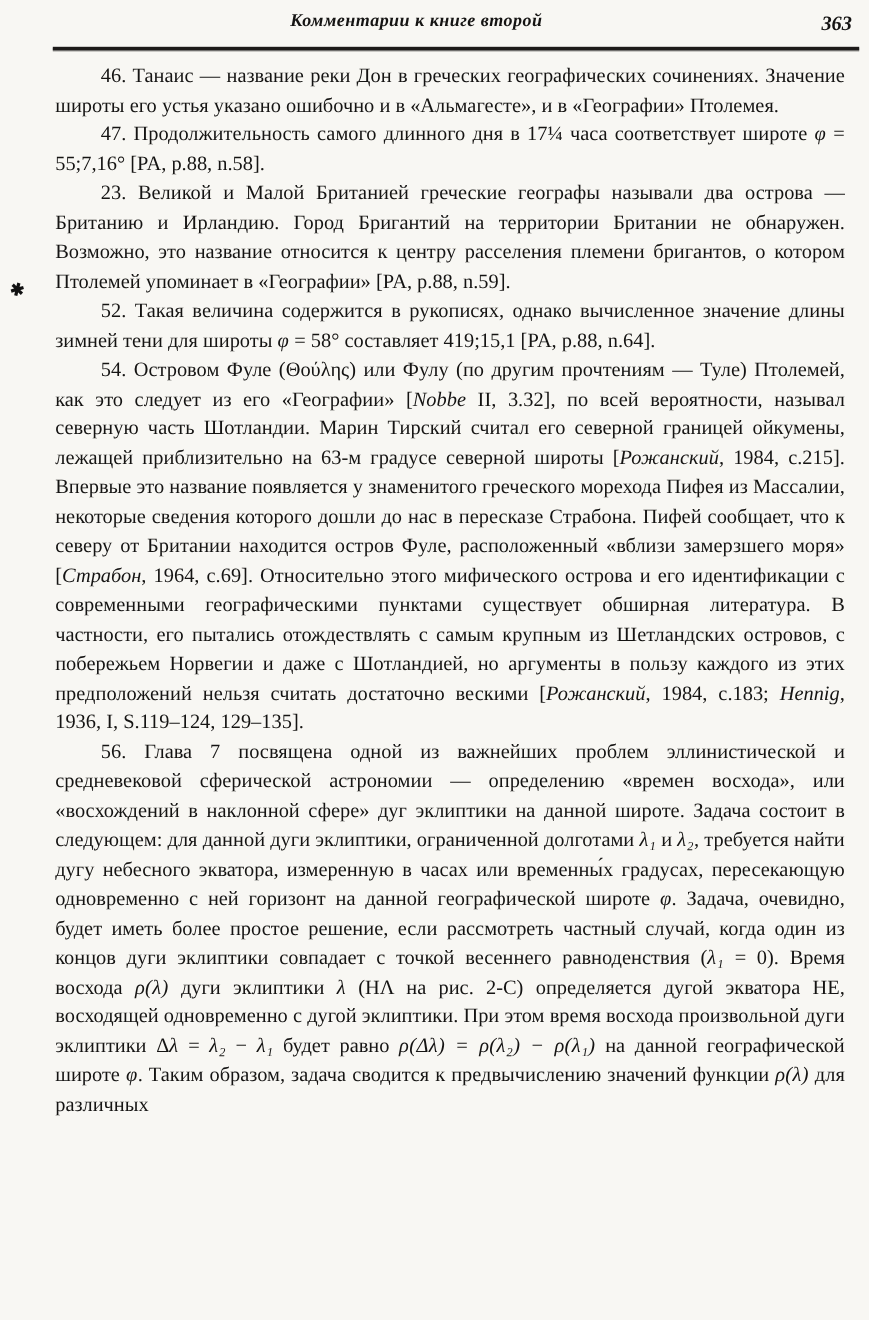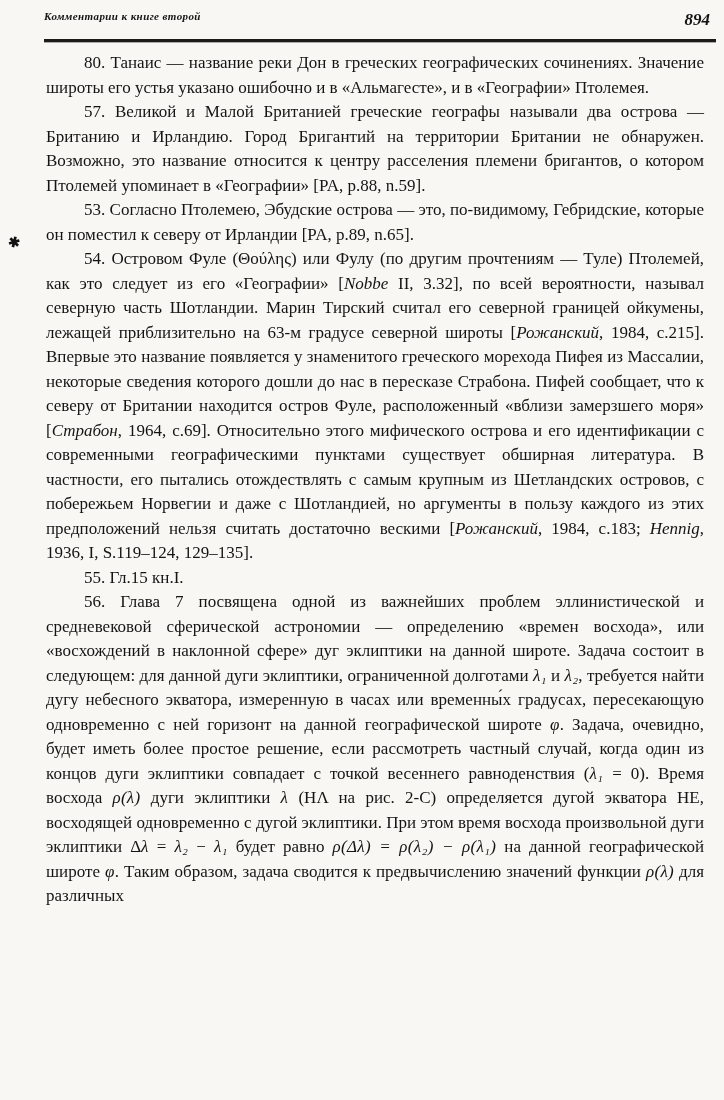--- a/index.html
+++ b/index.html
@@ -13,23 +13,23 @@
   }
   .page { position: relative; width: 724px; height: 1100px; }
 
   
   .header {
     position: absolute; top: 10px; left: 44px; right: 14px;
     height: 26px;
   }
   .running-title {
     position: absolute; left: 0; right: 60px;
-    text-align: left;
+    text-align: center;
     font-style: italic; font-weight: bold;
-    font-size: 11px; letter-spacing: 0.4px;
+    font-size: 15px; letter-spacing: 0.4px;
     white-space: nowrap;
   }
   .page-number {
     position: absolute; right: 0; top: 0;
     font-style: italic; font-weight: bold;
     font-size: 17px;
   }
   .rule {
     position: absolute; top: 39px; left: 44px; right: 8px;
     height: 3px; background: #1d1b19;
@@ -53,25 +53,25 @@
     transform: rotate(14deg);
     line-height: 14px;
   }
 </style>
 </head>
 <body style="--paper: #f8f7f3; --ink: #151413;">
 
 <div class="page">
   <div class="header">
     <div class="running-title">Комментарии к книге второй</div>
-    <div class="page-number">894</div>
+    <div class="page-number">363</div>
   </div>
   <div class="rule"></div>
   <span class="margin-mark">✱</span>
   <div class="textbody" id="paragraphs">
-      <p class="para"><span>80. Танаис — название реки Дон в греческих географических сочинениях. Значение широты его устья указано ошибочно и в «Альмагесте», и в «Географии» Птолемея.</span></p>
-      <p class="para"><span>57. Великой и Малой Британией греческие географы называли два острова — Британию и Ирландию. Город Бригантий на территории Британии не обнаружен. Возможно, это название относится к центру расселения племени бригантов, о котором Птолемей упоминает в «Географии» [PA, p.88, n.59].</span></p>
-      <p class="para"><span>53. Согласно Птолемею, Эбудские острова — это, по-видимому, Гебридские, которые он поместил к северу от Ирландии [PA, p.89, n.65].</span></p>
+      <p class="para"><span>46. Танаис — название реки Дон в греческих географических сочинениях. Значение широты его устья указано ошибочно и в «Альмагесте», и в «Географии» Птолемея.</span></p>
+      <p class="para"><span>47. Продолжительность самого длинного дня в 17¼ часа соответствует широте </span><i class="m">φ</i><span> = 55;7,16° [PA, p.88, n.58].</span></p>
+      <p class="para"><span>23. Великой и Малой Британией греческие географы называли два острова — Британию и Ирландию. Город Бригантий на территории Британии не обнаружен. Возможно, это название относится к центру расселения племени бригантов, о котором Птолемей упоминает в «Географии» [PA, p.88, n.59].</span></p>
+      <p class="para"><span>52. Такая величина содержится в рукописях, однако вычисленное значение длины зимней тени для широты </span><i class="m">φ</i><span> = 58° составляет 419;15,1 [PA, p.88, n.64].</span></p>
       <p class="para"><span>54. Островом Фуле (Θούλης)  или Фулу (по другим прочтениям — Туле) Птолемей, как это следует из его «Географии» [</span><i>Nobbe</i><span> II, 3.32], по всей вероятности, называл северную часть Шотландии. Марин Тирский считал его северной границей ойкумены, лежащей приблизительно на 63-м градусе северной широты [</span><i>Рожанский</i><span>, 1984, с.215]. Впервые это название появляется у знаменитого греческого морехода Пифея из Массалии, некоторые сведения которого дошли до нас в пересказе Страбона. Пифей сообщает, что к северу от Британии находится остров Фуле, расположенный «вблизи замерзшего моря» [</span><i>Страбон</i><span>, 1964, с.69]. Относительно этого мифического острова и его идентификации с современными географическими пунктами существует обширная литература. В частности, его пытались отождествлять с самым крупным из Шетландских островов, с побережьем Норвегии и даже с Шотландией, но аргументы в пользу каждого из этих предположений нельзя считать достаточно вескими [</span><i>Рожанский</i><span>, 1984, с.183; </span><i>Hennig</i><span>, 1936, I, S.119–124, 129–135].</span></p>
-      <p class="para"><span>55. Гл.15 кн.I.</span></p>
       <p class="para"><span>56. Глава 7 посвящена одной из важнейших проблем эллинистической и средневековой сферической астрономии — определению «времен восхода», или «восхождений в наклонной сфере» дуг эклиптики на данной широте. Задача состоит в следующем: для данной дуги эклиптики, ограниченной долготами </span><i class="m">λ₁</i><span> и </span><i class="m">λ₂</i><span>, требуется найти дугу небесного экватора, измеренную в часах или временны́х градусах, пересекающую одновременно с ней горизонт на данной географической широте </span><i class="m">φ</i><span>. Задача, очевидно, будет иметь более простое решение, если рассмотреть частный случай, когда один из концов дуги эклиптики совпадает с точкой весеннего равноденствия (</span><i class="m">λ₁</i><span> = 0). Время восхода </span><i class="m">ρ(λ)</i><span> дуги эклиптики </span><i class="m">λ</i><span> (НΛ на рис. 2-С) определяется дугой экватора НЕ, восходящей одновременно с дугой эклиптики. При этом время восхода произвольной дуги эклиптики Δ</span><i class="m">λ</i><span> = </span><i class="m">λ₂</i><span> − </span><i class="m">λ₁</i><span> будет равно </span><i class="m">ρ(Δλ) = ρ(λ₂) − ρ(λ₁)</i><span> на данной географической широте </span><i class="m">φ</i><span>. Таким образом, задача сводится к предвычислению значений функции </span><i class="m">ρ(λ)</i><span> для различных </span></p>
     </div>
 </div>
 
 </body></html>

